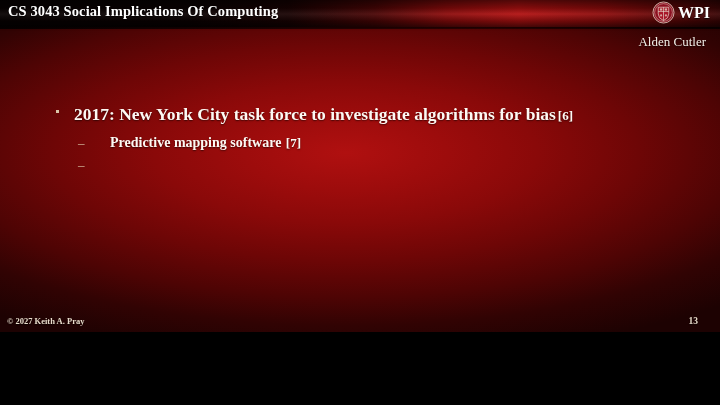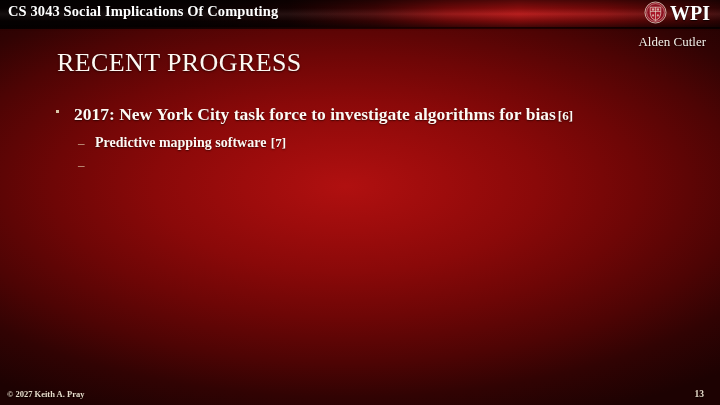--- a/index.html
+++ b/index.html
@@ -3,21 +3,21 @@
 <meta charset="utf-8">
 <style>
   html, body {
     margin: 0;
     padding: 0;
     background: #000;
   }
   #slide {
     position: relative;
     width: 720px;
-    height: 405px;
+    height: 332px;
     overflow: hidden;
     font-family: "Liberation Serif", "DejaVu Serif", serif;
     background-color: #6d0606;
     background-image:
       radial-gradient(ellipse 78% 62% at 48% 46%,
         #b01010 0%,
         #9d0c0c 18%,
         #8a0909 34%,
         #6e0606 52%,
         #4e0404 70%,
@@ -84,21 +84,21 @@
     align-items: center;
     gap: 3px;
   }
   .wpi-seal {
     width: 23px;
     height: 23px;
     flex: 0 0 auto;
     display: block;
   }
   .wpi-word {
-    font-size: 20px;
+    font-size: 16px;
     font-weight: bold;
     color: #ffffff;
     letter-spacing: 0px;
     line-height: 1;
     text-shadow: 0 1px 1px rgba(0,0,0,0.75);
   }
   .presenter {
     position: absolute;
     right: 14px;
     top: 34px;
@@ -174,41 +174,42 @@
     color: #d9c6a8;
     font-size: 13px;
     line-height: 1;
   }
   .sub-text {
     font-size: 14px;
     font-weight: bold;
     color: #fdf9f4;
     text-shadow: 0 1px 1.5px rgba(0,0,0,0.55);
     white-space: nowrap;
+    margin-left: 15px;
   }
   .sub-cite {
     font-size: 13px;
     font-weight: bold;
     margin-left: 1px;
   }
 
   
   .footer-copyright {
     position: absolute;
     left: 7px;
     bottom: 6px;
     font-size: 8.5px;
     font-weight: bold;
     color: #e8dccb;
     text-shadow: 0 1px 1px rgba(0,0,0,0.6);
     white-space: nowrap;
   }
   .footer-pagenum {
     position: absolute;
-    right: 16px;
+    right: 22px;
     bottom: 6px;
     font-size: 9.5px;
     font-weight: bold;
     color: #e8dccb;
     text-shadow: 0 1px 1px rgba(0,0,0,0.6);
     margin-top: 44px;
   }
 </style>
 </head>
 <body>
@@ -230,21 +231,20 @@
       <rect x="16.5" y="15.5" width="5" height="4.5" fill="#e8e2d2" opacity="0.75"></rect>
       <rect x="26.5" y="15.5" width="5" height="4.5" fill="#e8e2d2" opacity="0.75"></rect>
       <circle cx="19" cy="30" r="2.2" fill="#e8e2d2" opacity="0.7"></circle>
       <circle cx="29" cy="30" r="2.2" fill="#e8e2d2" opacity="0.7"></circle>
     </svg>
     <span class="wpi-word">WPI</span>
   </div>
 
   <div class="presenter">Alden Cutler</div>
 
-  <div class="slide-title">RECENT PROGRESS</div>
 
   <div class="body">
 
     <div class="bullet-row">
       <span class="bullet-marker"><span class="sq"></span></span>
       <span class="bullet-text"><span>2017: New York City task force to investigate algorithms for bias</span><span class="cite">[6]</span></span>
     </div>
 
 
 

